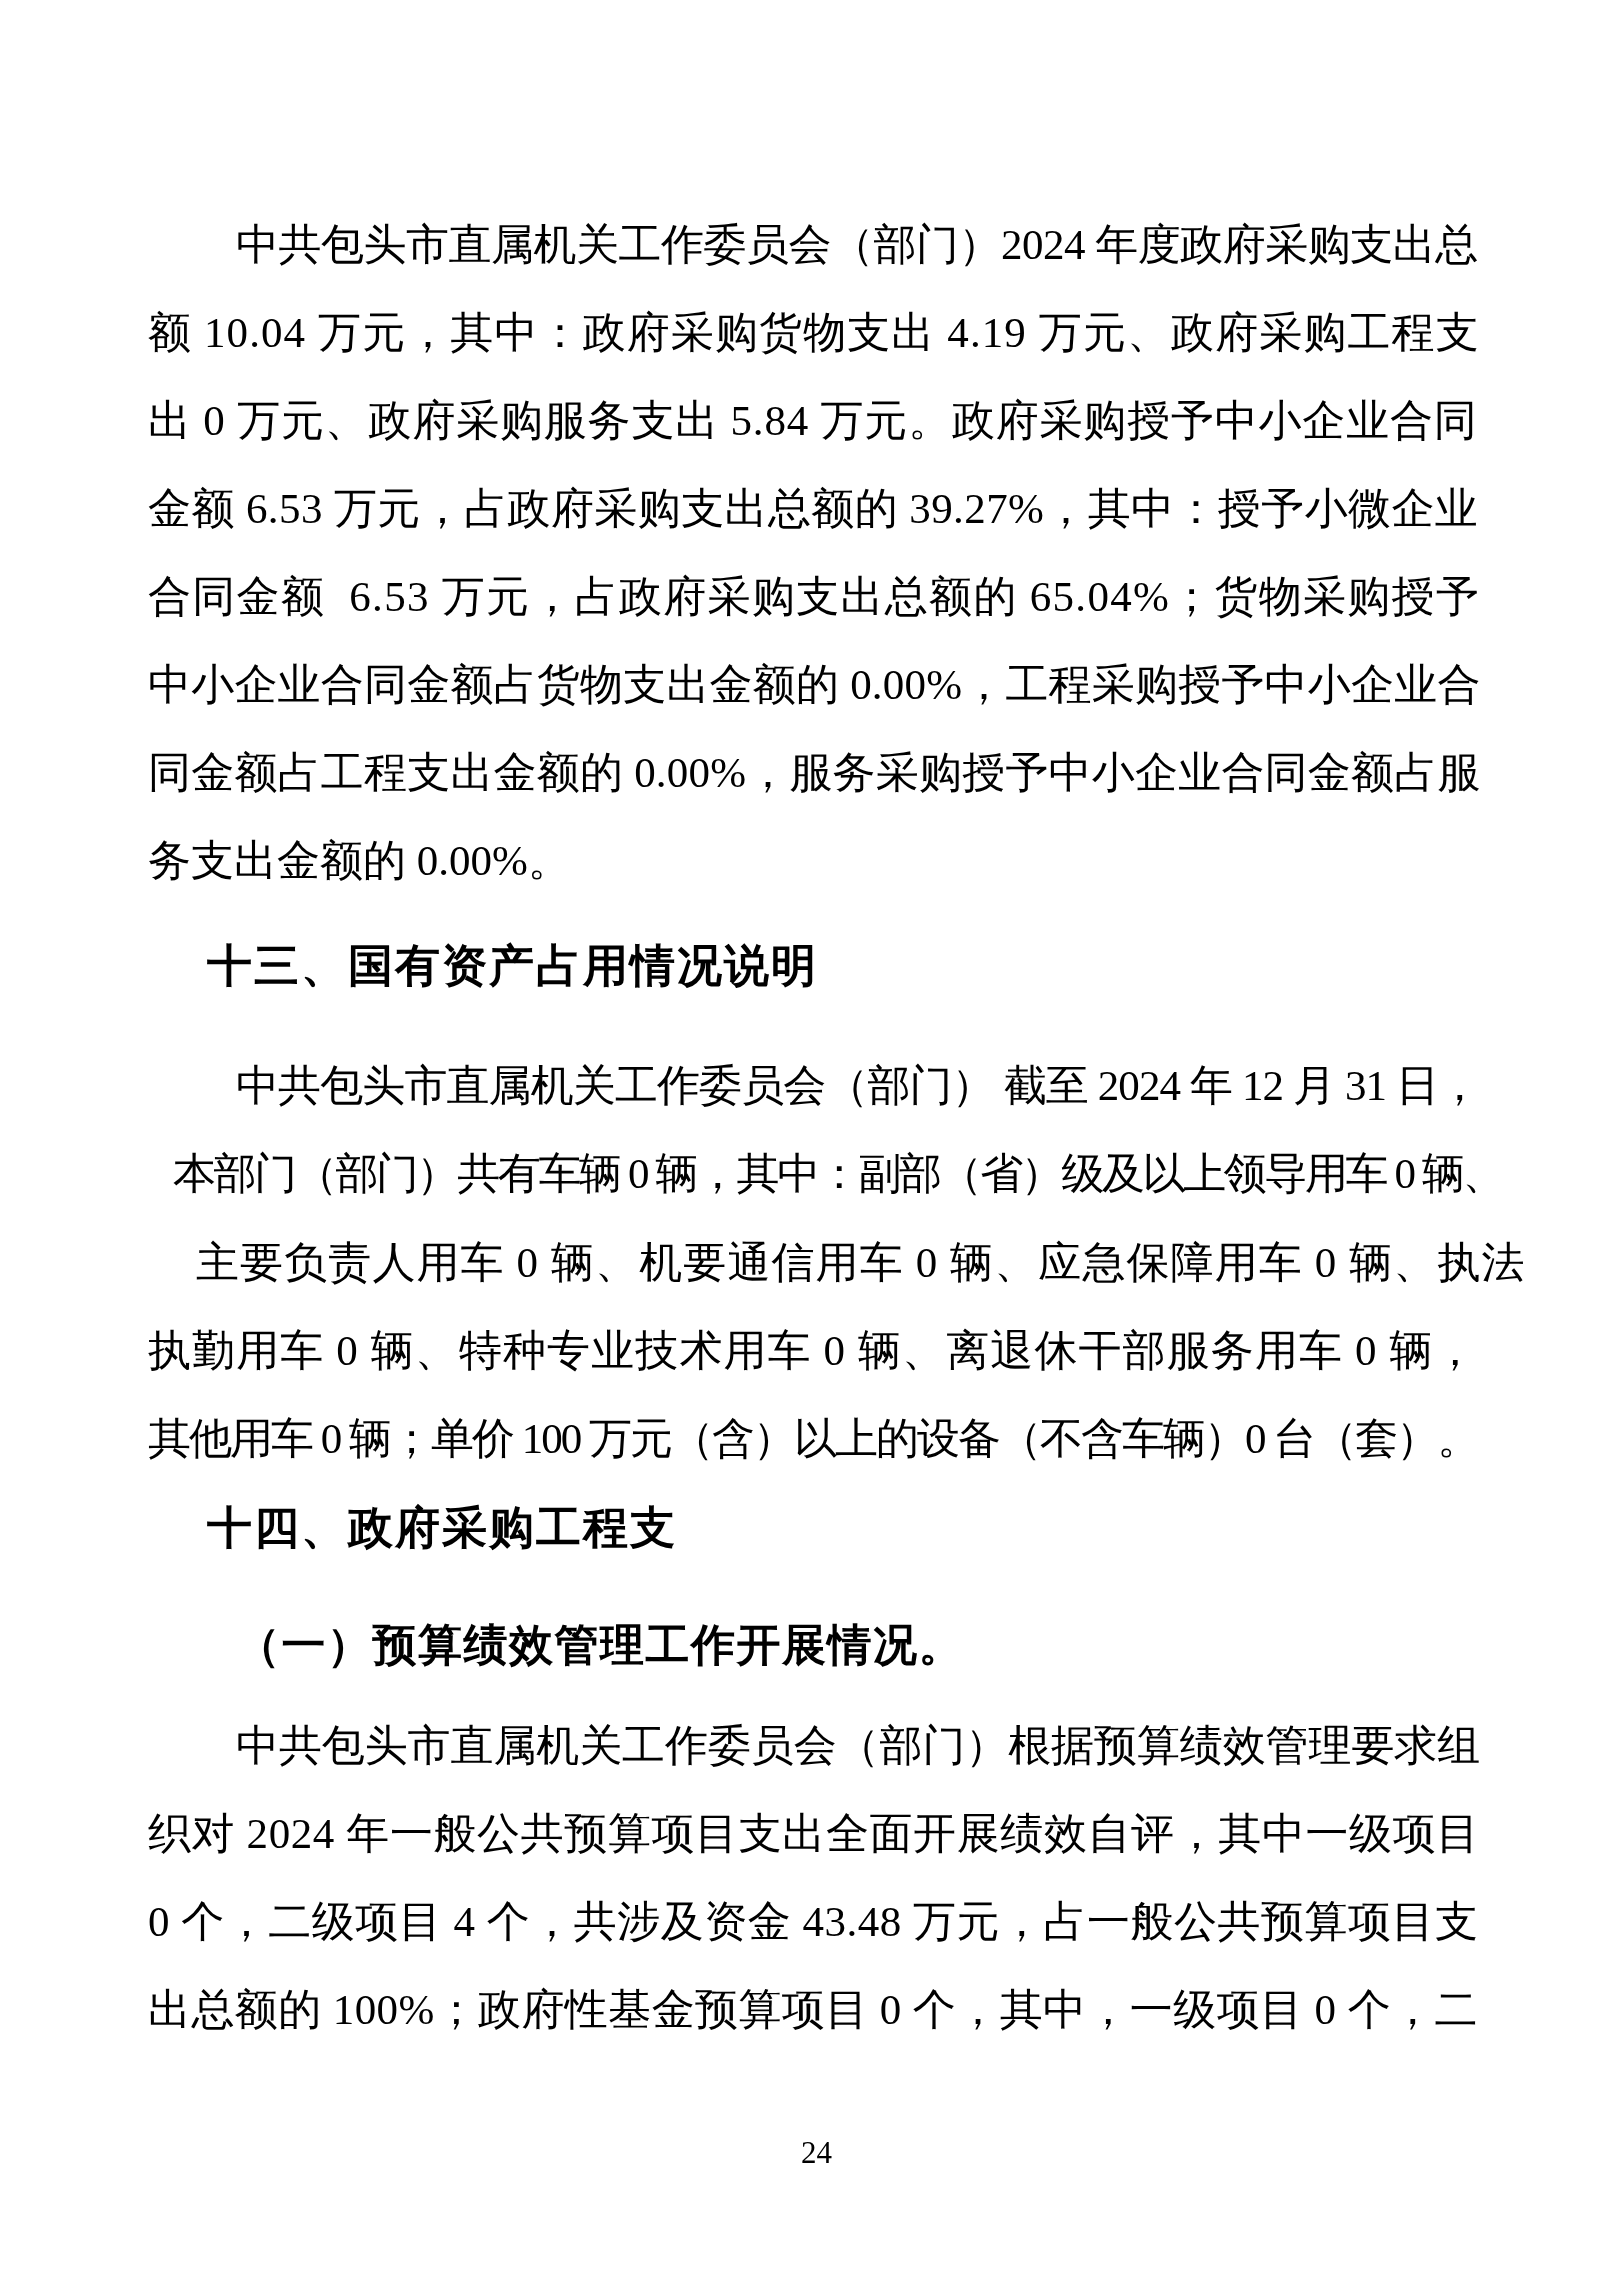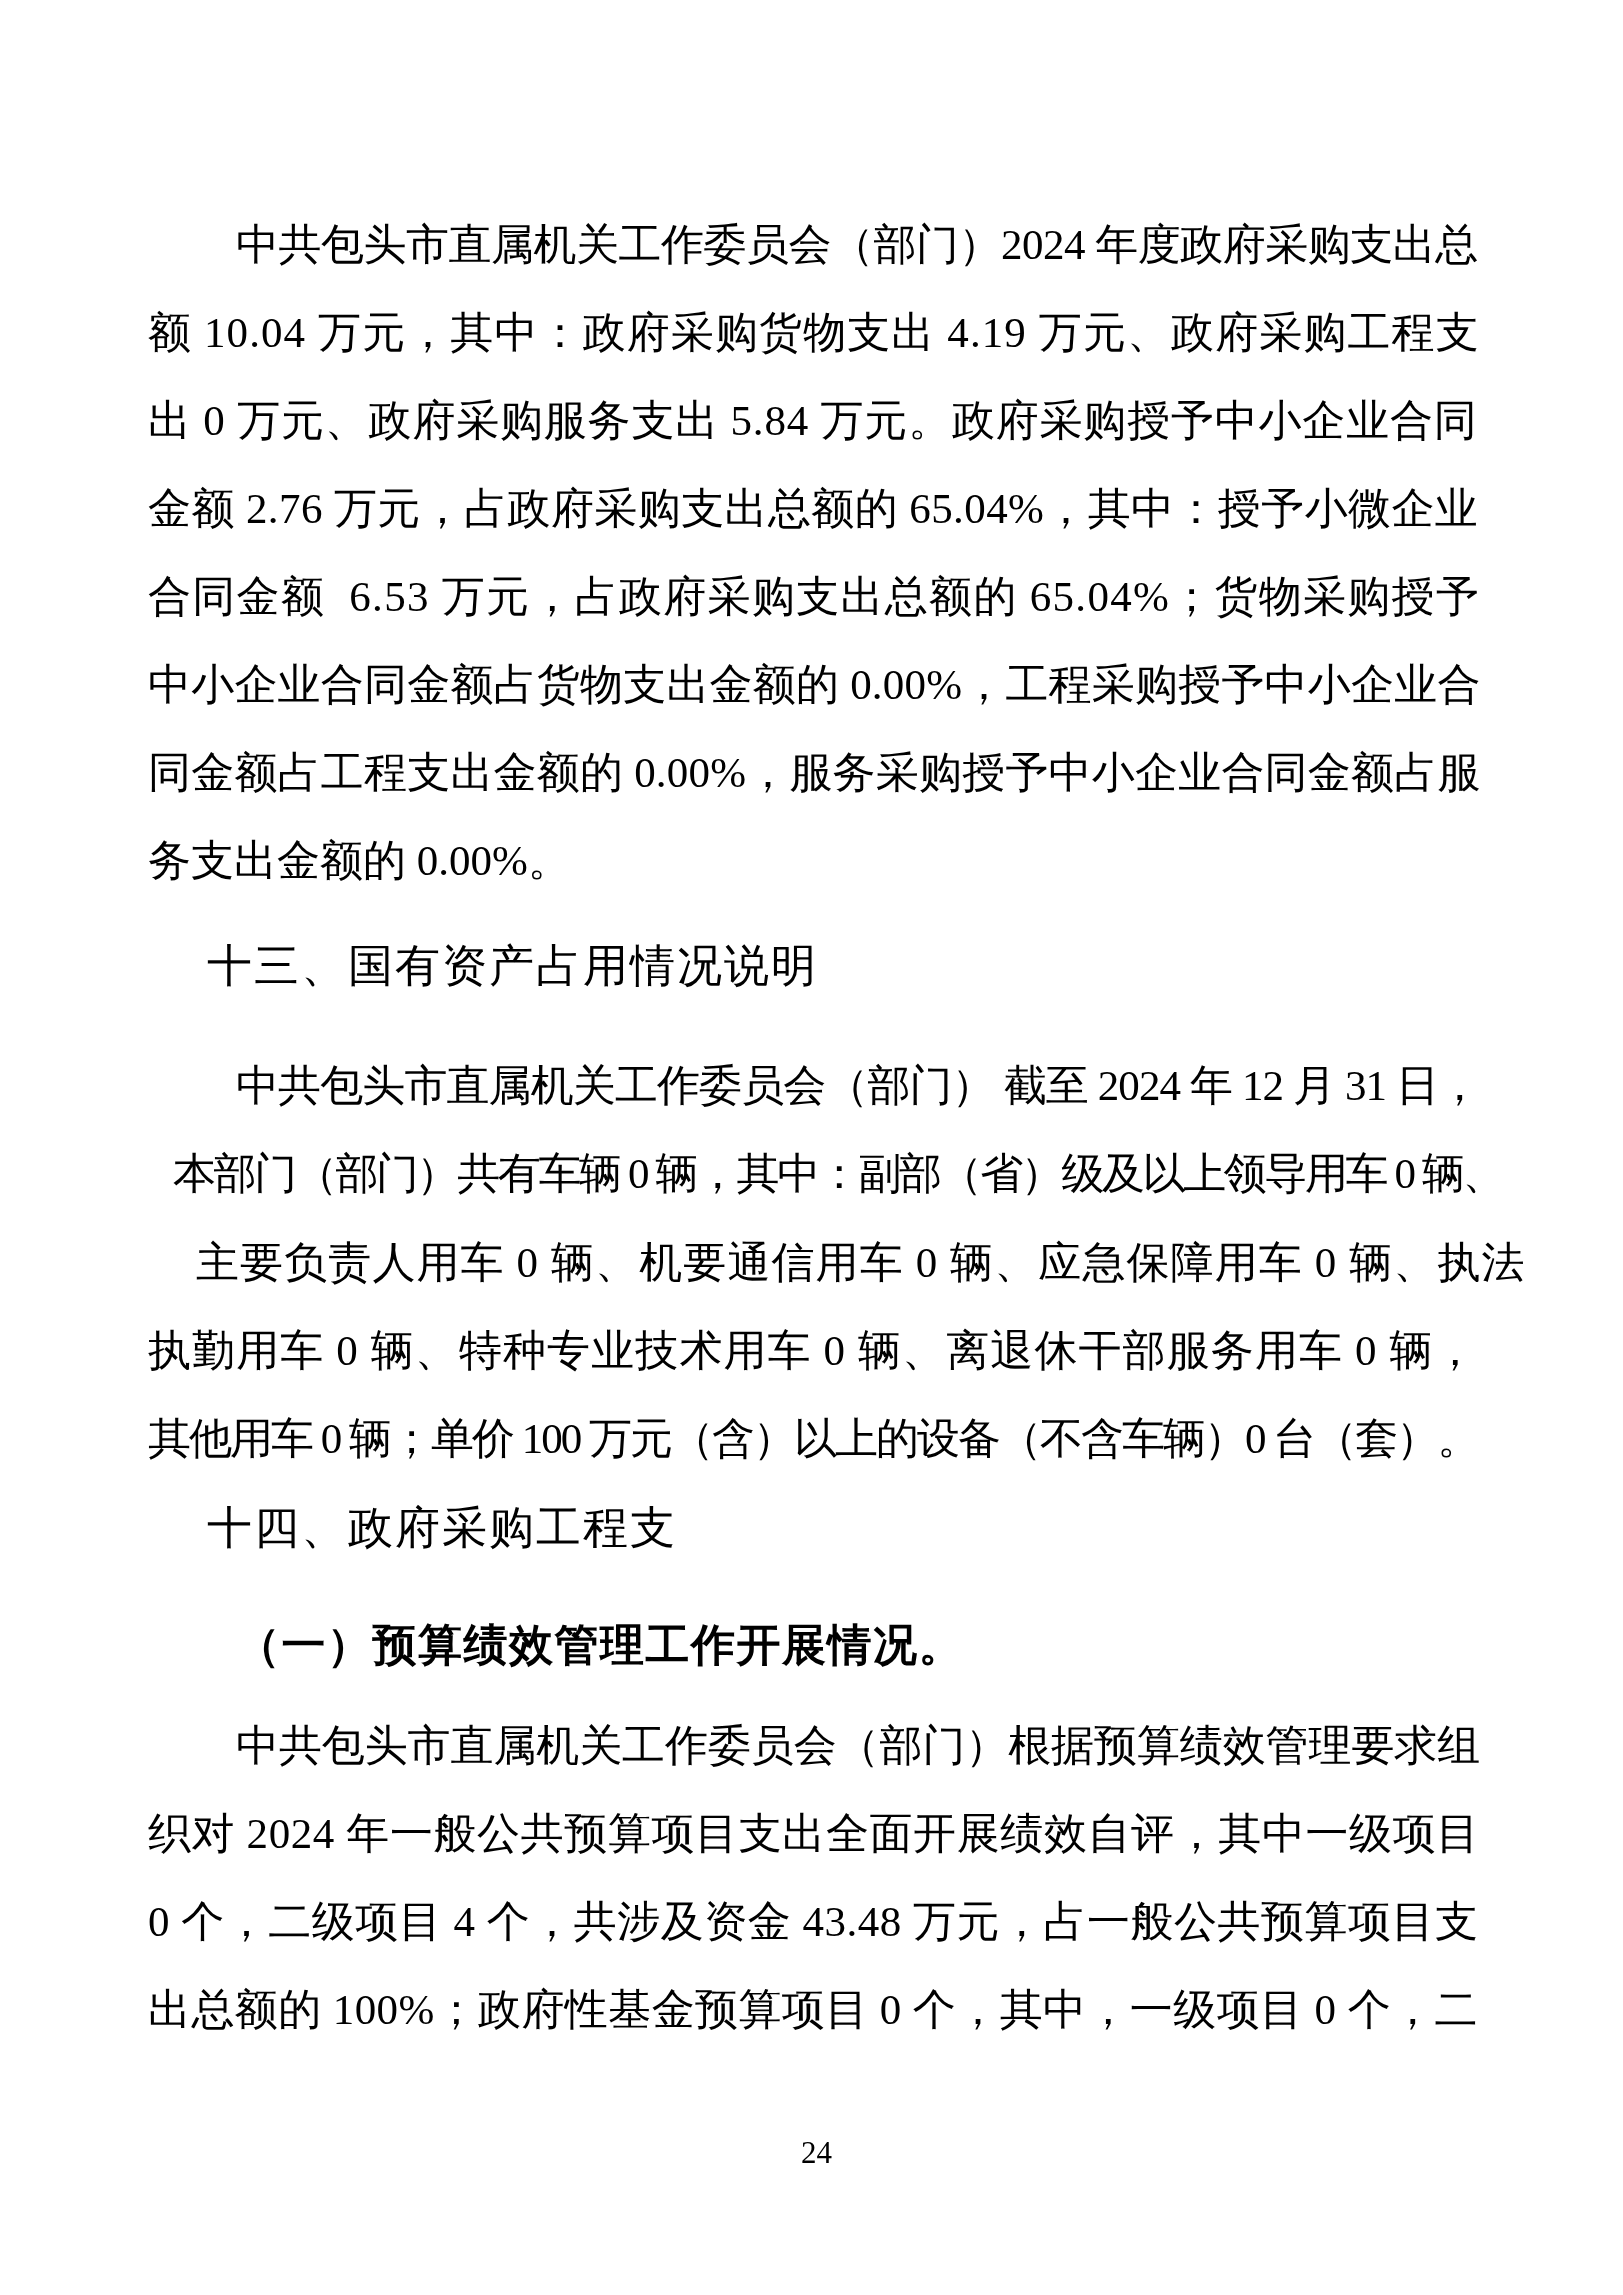--- a/index.html
+++ b/index.html
@@ -23,21 +23,21 @@
     box-sizing: border-box;
     color: #000;
   }
   .line > span { display: inline-block; white-space: pre; }
   .body-line {
     font-family: "Liberation Serif", "DejaVu Serif", serif;
   }
   .indent { padding-left: 88px; }
   .heading-line {
     font-family: "Liberation Sans", "DejaVu Sans", sans-serif;
-    font-weight: 400;
+    font-weight: 700;
     font-size: 45px;
     padding-left: 59px;
     letter-spacing: 2px;
   }
   .subheading-line {
     font-family: "Liberation Serif", "DejaVu Serif", serif;
     font-weight: 700;
     font-size: 44px;
     padding-left: 88px;
     letter-spacing: 1.5px;
@@ -57,21 +57,21 @@
   }
 </style>
 </head>
 <body>
 
 <div class="page">
   <div id="doc-body">
       <div class="line body-line indent" style="top: 201px;"><span style="letter-spacing: -0.5px;">中共包头市直属机关工作委员会（部门）2024 年度政府采购支出总</span></div>
       <div class="line body-line" style="top: 289px;"><span style="letter-spacing: 1.1px;">额 10.04 万元，其中：政府采购货物支出 4.19 万元、政府采购工程支</span></div>
       <div class="line body-line" style="top: 377px;"><span style="letter-spacing: 0.8px;">出 0 万元、政府采购服务支出 5.84 万元。政府采购授予中小企业合同</span></div>
-      <div class="line body-line" style="top: 465px;"><span style="letter-spacing: 0.4px;">金额 2.76 万元，占政府采购支出总额的 65.04%，其中：授予小微企业</span></div>
+      <div class="line body-line" style="top: 465px;"><span style="letter-spacing: 0.4px;">金额 6.53 万元，占政府采购支出总额的 39.27%，其中：授予小微企业</span></div>
       <div class="line body-line" style="top: 553px;"><span style="letter-spacing: 1.3px;">合同金额  6.53 万元，占政府采购支出总额的 65.04%；货物采购授予</span></div>
       <div class="line body-line" style="top: 641px;"><span style="letter-spacing: 0.2px;">中小企业合同金额占货物支出金额的 0.00%，工程采购授予中小企业合</span></div>
       <div class="line body-line" style="top: 729px;"><span style="letter-spacing: 0.2px;">同金额占工程支出金额的 0.00%，服务采购授予中小企业合同金额占服</span></div>
       <div class="line body-line" style="top: 817px;"><span>务支出金额的 0.00%。</span></div>
       <div class="line heading-line" style="top: 922px;"><span>十三、国有资产占用情况说明</span></div>
       <div class="line body-line indent" style="top: 1042px;"><span style="letter-spacing: -0.9px; font-family: Liberation Serif, serif;">中共包头市直属机关工作委员会（部门） 截至 2024 年 12 月 31 日，</span></div>
       <div class="line body-line" style="top: 1130px;"><span style="letter-spacing: -2.4px; margin-left: 25px;">本部门（部门）共有车辆 0 辆，其中：副部（省）级及以上领导用车 0 辆、</span></div>
       <div class="line body-line" style="top: 1219px;"><span style="letter-spacing: 1.1px; margin-left: 48px;">主要负责人用车 0 辆、机要通信用车 0 辆、应急保障用车 0 辆、执法</span></div>
       <div class="line body-line" style="top: 1307px;"><span style="letter-spacing: 1.1px;">执勤用车 0 辆、特种专业技术用车 0 辆、离退休干部服务用车 0 辆，</span></div>
       <div class="line body-line" style="top: 1395px;"><span style="letter-spacing: -2px;">其他用车 0 辆；单价 100 万元（含）以上的设备（不含车辆）0 台（套）。</span></div>

